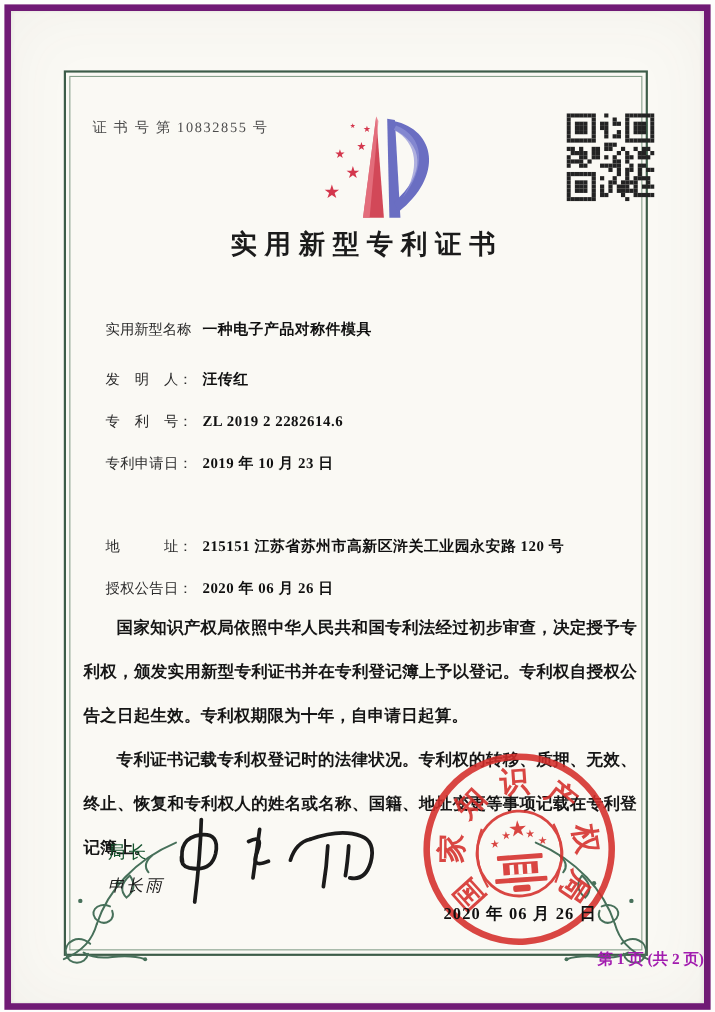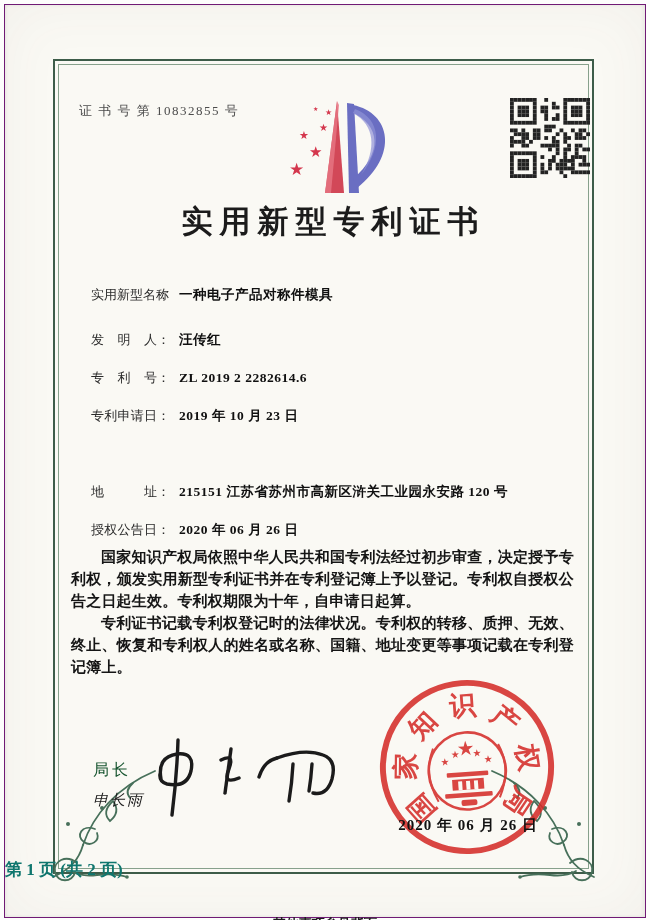--- a/index.html
+++ b/index.html
@@ -1,46 +1,46 @@
 <!DOCTYPE html>
 <html><head>
 <meta charset="utf-8">
 <style>
   html,body{margin:0;padding:0;background:#ffffff;}
   .photo{position:relative;width:650px;height:920px;background:#fdfdfc;overflow:hidden;
          font-family:"Liberation Serif","DejaVu Serif",serif;color:#1c1c1c;}
   .paper{position:absolute;left:4px;top:4px;right:4px;bottom:2px;background:#faf9f4;
          box-shadow:inset 0 0 60px rgba(90,85,70,.05), inset -2px 0 4px rgba(0,0,0,.05), inset 2px 0 3px rgba(0,0,0,.04);
-         border:1px solid #701a75;}
+         border:6px solid #701a75;}
   
   .frame-outer{position:absolute;left:48px;top:54px;right:51px;bottom:43px;
                border:2px solid #3d5c49;}
   .frame-inner{position:absolute;left:3px;top:3px;right:3px;bottom:3px;border:1px solid #87a18c;}
   .abs{position:absolute;}
   .cert-no{left:74px;top:97px;font-size:13px;letter-spacing:1.5px;color:#4c4c4c;}
   .logo{left:262px;top:90px;}
   .qr{left:505px;top:93px;}
-  .doc-title{left:17px;right:0;top:196px;text-align:center;font-size:31px;font-weight:bold;
+  .doc-title{left:17px;right:0;top:196px;text-align:center;font-size:24px;font-weight:bold;
              letter-spacing:7px;color:#1b1b1b;}
   .frow{position:absolute;left:86px;right:36px;height:20px;font-size:13px;white-space:nowrap;}
   .flabel{display:inline-block;width:66px;text-align:justify;text-align-last:justify;
           color:#2b2b2b;vertical-align:top;}
   .fcolon{color:#2b2b2b;}
   .fvalue{font-weight:bold;color:#101010;margin-left:9px;letter-spacing:.5px;font-size:13.5px;margin-top:12px;}
   .pair2{position:absolute;left:229px;top:0;}
   .paras{left:66px;top:541px;width:503px;}
-  .paras p{margin:0;font-size:15px;line-height:22px;font-weight:bold;color:#151515;
+  .paras p{margin:0;font-size:15px;line-height:40px;font-weight:bold;color:#151515;
            text-align:justify;text-indent:2em;letter-spacing:.2px;}
   .director{left:88px;top:755px;font-size:16px;letter-spacing:3px;color:#14532d;}
   .director-name{left:88px;top:786px;font-size:15px;letter-spacing:2px;color:#1a1a1a;font-style:italic;}
   .sig{left:142px;top:728px;}
   .seal-wrap{left:368px;top:668px;width:188px;height:188px;transform:rotate(-4deg);}
   .seal-date{left:378px;top:811px;width:170px;text-align:center;font-size:15px;font-weight:bold;
              letter-spacing:1px;color:#111;}
-  .page-info{left:0;right:0;top:853px;text-align:left;font-size:17px;font-weight:bold;color:#0f766e;}
+  .page-info{left:0;right:0;top:853px;text-align:right;font-size:14px;font-weight:bold;color:#a21caf;}
   .back-note{left:0;right:0;top:891px;text-align:center;font-size:13px;font-weight:bold;color:#1d1d1d;margin-top:19px;}
   .orn{position:absolute;width:118px;height:118px;}
   .orn-left{left:36px;bottom:32px;}
   .orn-right{right:39px;bottom:32px;transform:scaleX(-1);}
 </style>
 </head>
 <body>
 
 <div class="photo">
   <div class="paper">

